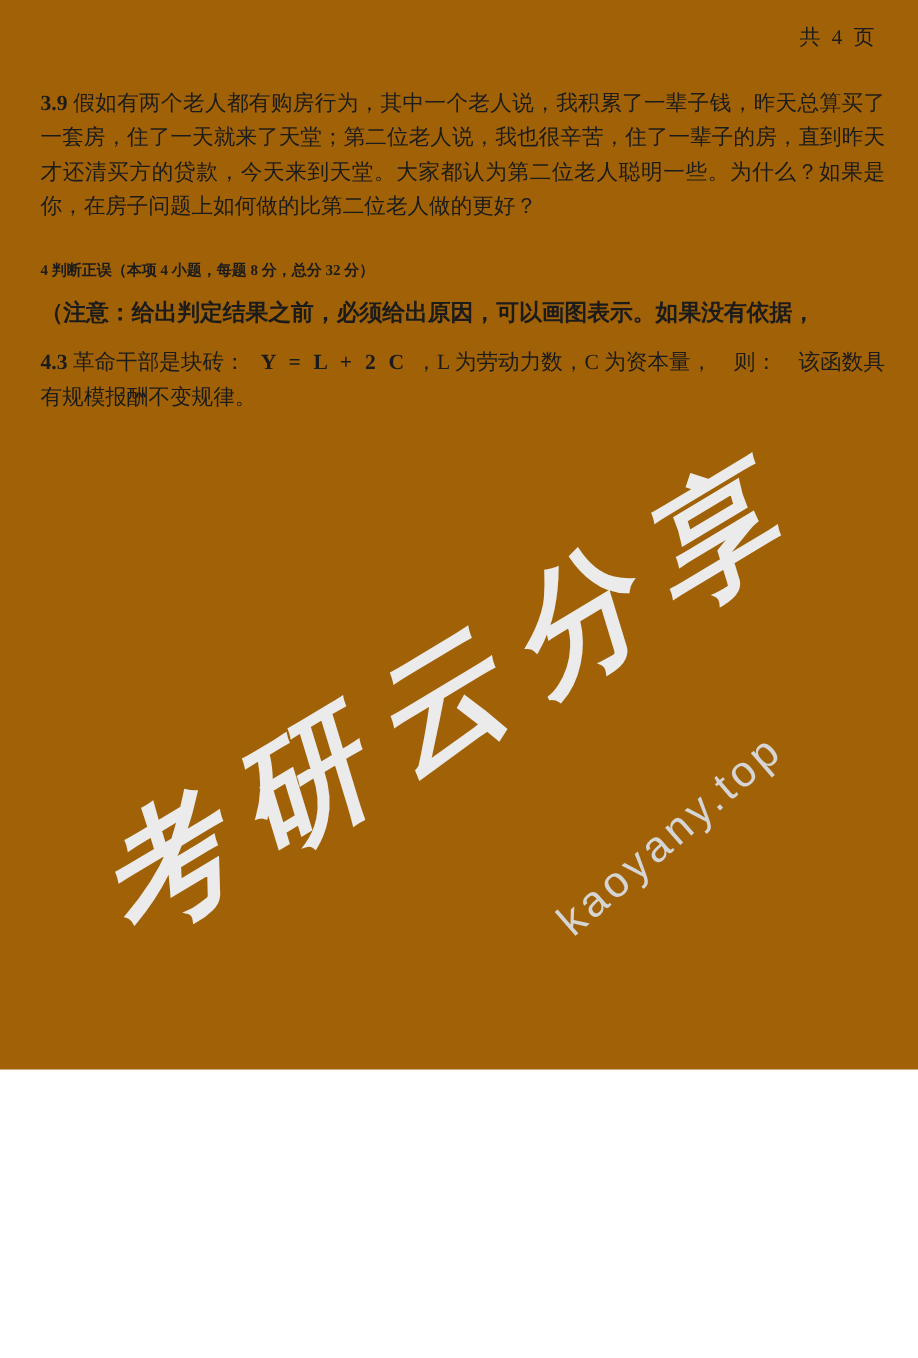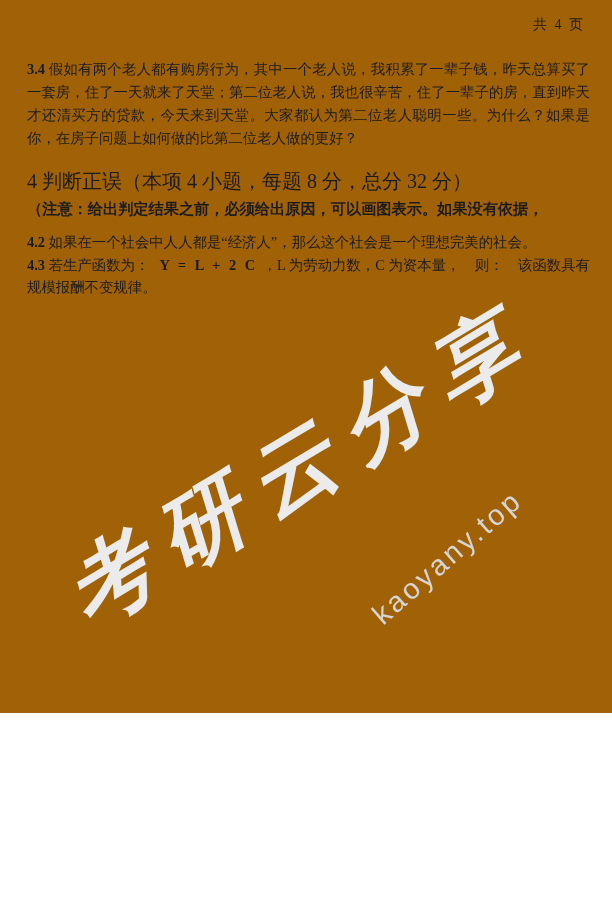--- a/index.html
+++ b/index.html
@@ -16,25 +16,26 @@
     font-size:14px; letter-spacing:2px;
   }
   .content {
     position:absolute; left:27px; top:58px; width:563px; z-index:2;
   }
   .q34 {
     margin:0; font-size:14.4px; line-height:23px; text-align:justify;
   }
   .qnum { font-weight:bold; }
   .sec-heading {
-    margin:19px 0 0 0; font-size:20px; font-weight:normal; line-height:24px;
+    margin:19px 0 0 0; font-size:10px; font-weight:bold; line-height:24px;
   }
   .note {
     margin:3px 0 0 0; font-size:15.2px; font-weight:bold; line-height:26px;
     text-align:justify;
+    font-family:Liberation Mono, monospace;
   }
   .note-line { display:block; }
   .items { margin-top:9px; }
   .item {
     margin:0; font-size:14.4px; line-height:22.5px; text-align:justify;
   }
   .formula {
     font-weight:bold; letter-spacing:1.5px; word-spacing:2px;
     margin:11px 6px 0 10px; white-space:nowrap;
   }
@@ -65,41 +66,37 @@
 
   <div class="header-right">共 4 页</div>
 
   <div class="wm-calligraphy" style="color: rgb(235, 235, 235);">考研云分享</div>
 
   <div class="wm-site" style="color: rgb(213, 213, 213);">kaoyany.top</div>
 
   <div class="content">
 
     <p class="q34">
-      <span class="qnum">3.4</span>
+      <span class="qnum">3.9</span>
       <span>假如有两个老人都有购房行为，其中一个老人说，我积累了一辈子钱，昨天总算买了一套房，住了一天就来了天堂；第二位老人说，我也很辛苦，住了一辈子的房，直到昨天才还清买方的贷款，今天来到天堂。大家都认为第二位老人聪明一些。为什么？如果是你，在房子问题上如何做的比第二位老人做的更好？</span>
     </p>
 
     <h2 class="sec-heading">4 判断正误（本项 4 小题，每题 8 分，总分 32 分）</h2>
 
     <p class="note">
       <span class="note-line">（注意：给出判定结果之前，必须给出原因，可以画图表示。如果没有依据，</span>
     </p>
 
     <div class="items">
 
 
-      <p class="item">
-        <span class="qnum">4.2</span>
-        <span>如果在一个社会中人人都是“经济人”，那么这个社会是一个理想完美的社会。</span>
-      </p>
 
       <p class="item">
         <span class="qnum">4.3</span>
-        <span>若生产函数为：</span><span class="formula">Y = L + 2 C</span><span>，L 为劳动力数，C 为资本量，　则：　该函数具有规模报酬不变规律。</span>
+        <span>革命干部是块砖：</span><span class="formula">Y = L + 2 C</span><span>，L 为劳动力数，C 为资本量，　则：　该函数具有规模报酬不变规律。</span>
       </p>
 
 
     </div>
   </div>
 
   <div class="footer-center">第 4 页</div>
 
 </div>
 

